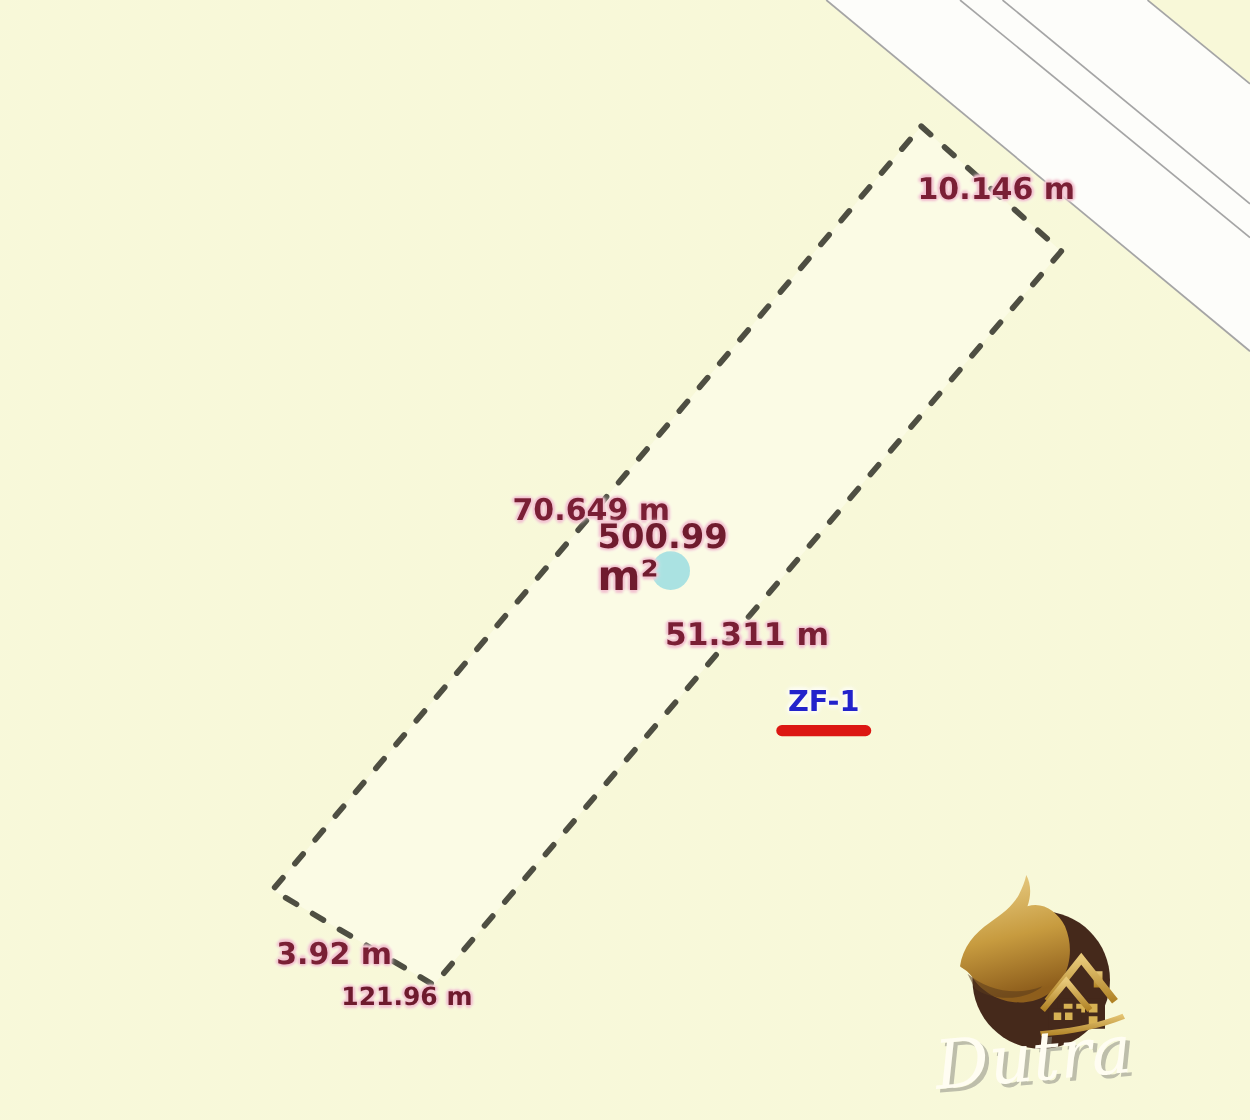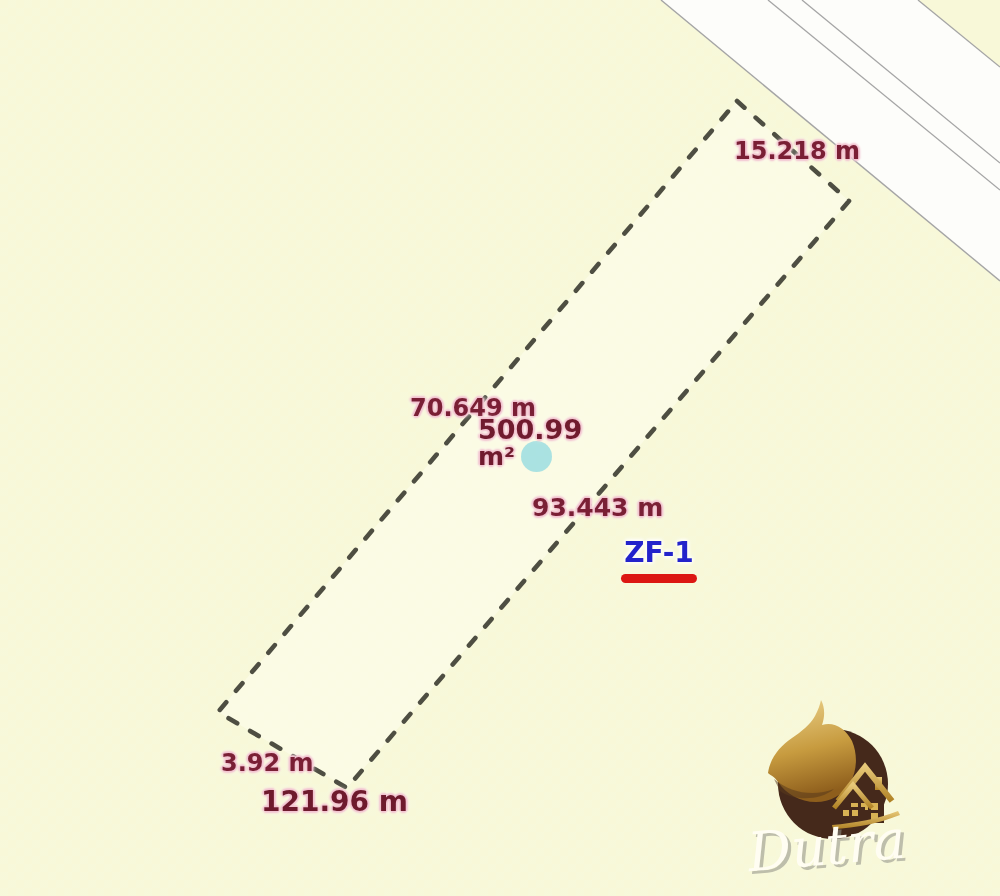--- a/index.html
+++ b/index.html
@@ -33,45 +33,46 @@
     position:absolute;
     left:478px;top:416px;width:120px;
     text-align:left;
     color:#701b2e;
     font-weight:700;
     line-height:1.0;
     z-index:6;
   }
   .area-label .val{font-size:27px;display:block;
     text-shadow:-2px 0 2px #f2c3d0,2px 0 2px #f2c3d0,0 -2px 2px #f2c3d0,0 2px 2px #f2c3d0,0 0 6px #fff;}
-  .area-label .unit{font-size:25px;display:block;margin-top:1px;
+  .area-label .unit{font-size:33px;display:block;margin-top:1px;
     text-shadow:-2px 0 2px #f2c3d0,2px 0 2px #f2c3d0,0 -2px 2px #f2c3d0,0 2px 2px #f2c3d0,0 0 6px #fff;}
   .area-marker{
     position:absolute;left:521px;top:441px;width:31px;height:31px;
     border-radius:50%;
     background:rgba(143,217,224,0.75);
     z-index:4;
   }
   .zone{
     position:absolute;left:618px;top:536px;width:82px;
     text-align:center;z-index:6;
   }
   .zone .zone-text{
-    color:#2323cb;font-weight:700;font-size:28px;
+    color:#2323cb;font-weight:700;font-size:23px;
     text-shadow:-2px 0 3px #fdfdf4,2px 0 3px #fdfdf4,0 -2px 3px #fdfdf4,0 2px 3px #fdfdf4,0 0 5px #ffffff;
+    margin-top:13px;
   }
   .zone .zone-underline{
     margin:5px auto 0 auto;width:76px;height:9px;border-radius:5px;
     background:#dc1712;
   }
   #lbl-top{left:734px;top:137px;font-size:24px;}
   #lbl-left{left:410px;top:394px;font-size:24px;}
   #lbl-right{left:532px;top:493px;font-size:25px;}
   #lbl-bottom{left:221px;top:749px;font-size:24px;}
-  #lbl-perimeter{left:261px;top:785px;font-size:28px;color:#6e1a2d;}
+  #lbl-perimeter{left:273px;top:785px;font-size:20px;color:#6e1a2d;}
   #logo{left:740px;top:695px;width:176px;height:200px;overflow:visible;z-index:8;}
   .brand-text{
     font-family:"DejaVu Serif","Liberation Serif",serif;
     font-style:italic;
     font-weight:400;
   }
 </style>
 </head>
 <body>
 
@@ -87,23 +88,23 @@
     <line x1="802" y1="0" x2="1000" y2="163" stroke="#a5a5a5" stroke-width="1.3"></line>
 
     <polygon points="918,0 1000,0 1000,67" fill="#f8f8d8"></polygon>
     <line x1="918" y1="0" x2="1000" y2="67" stroke="#a5a5a5" stroke-width="1.3"></line>
 
     <polygon points="737,101 849,201 347,788 218,712" fill="#fbfbe6" fill-opacity="0.9" stroke="#4e4e42" stroke-width="4.6" stroke-dasharray="10 15" stroke-linecap="round" stroke-linejoin="round"></polygon>
   </svg>
 
   <div class="area-marker"></div>
 
-  <div id="lbl-top" class="meas">15.218 m</div>
+  <div id="lbl-top" class="meas">10.146 m</div>
   <div id="lbl-left" class="meas">70.649 m</div>
-  <div id="lbl-right" class="meas">93.443 m</div>
+  <div id="lbl-right" class="meas">51.311 m</div>
   <div id="lbl-bottom" class="meas">3.92 m</div>
   <div id="lbl-perimeter" class="meas">121.96 m</div>
 
   <div class="area-label">
     <span class="val">500.99</span>
     <span class="unit">m²</span>
   </div>
 
   <div class="zone">
     <div class="zone-text">ZF-1</div>

